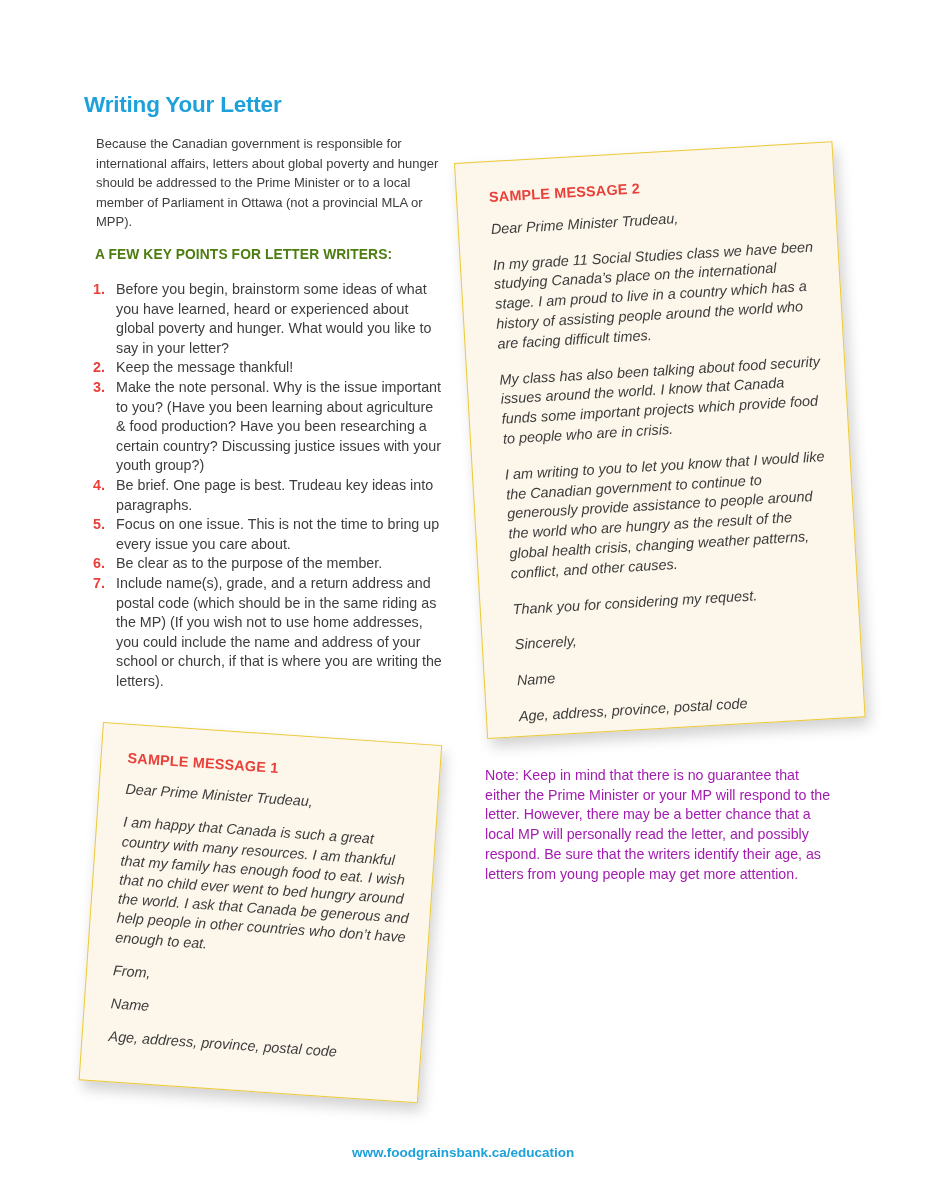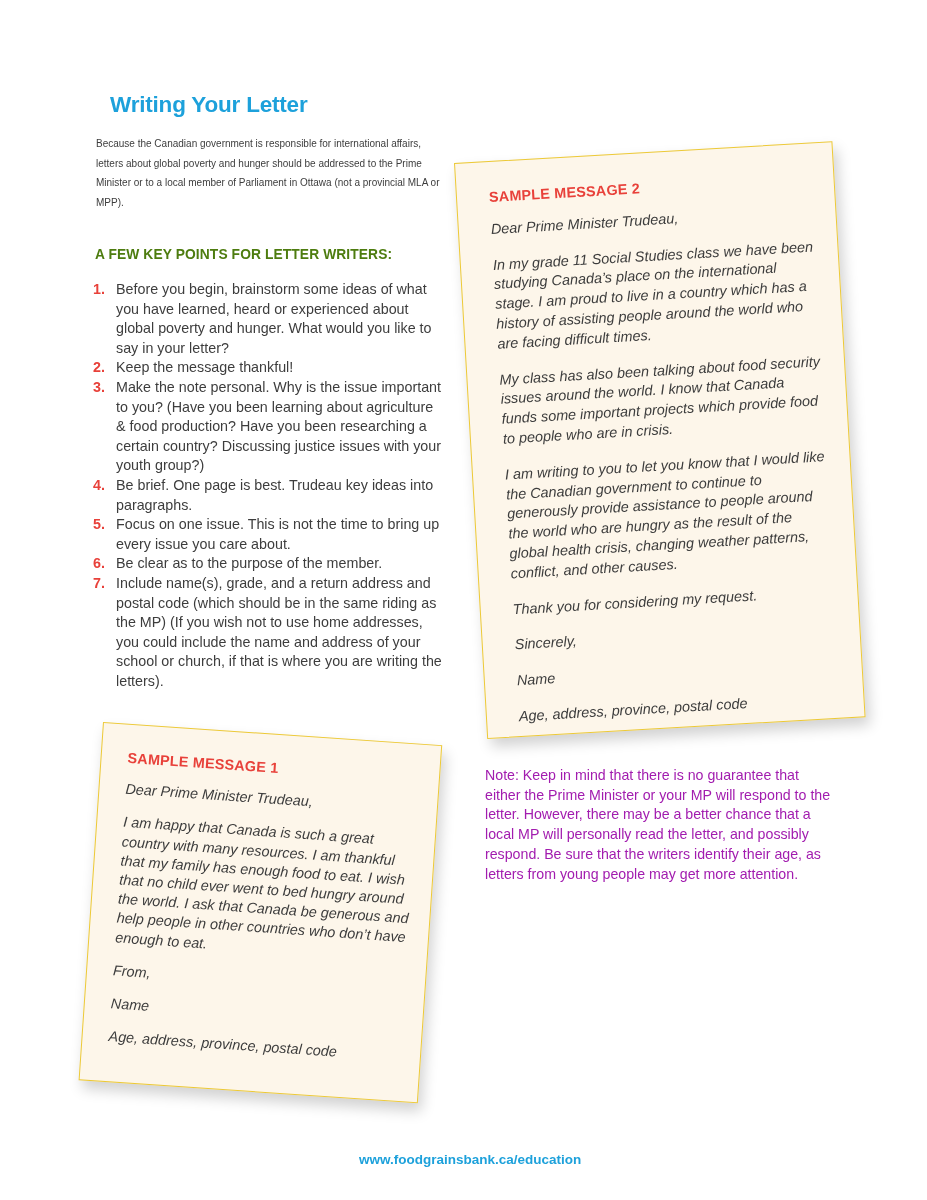--- a/index.html
+++ b/index.html
@@ -1,26 +1,26 @@
 <!DOCTYPE html>
 <html><head>
   <meta charset="utf-8">
   <style>
     html, body { margin: 0; padding: 0; }
     body {
       width: 927px; height: 1200px; background: #ffffff; position: relative; overflow: hidden;
       font-family: "Liberation Sans", "DejaVu Sans", sans-serif; color: #3d3d3d;
     }
     .page-title {
-      position: absolute; left: 110px; top: 92px; margin: 0;
+      position: absolute; left: 84px; top: 92px; margin: 0;
       font-size: 22.5px; font-weight: bold; color: #1da1db; letter-spacing: -0.2px;
     }
     .intro {
       position: absolute; left: 96px; top: 134px; width: 345px; margin: 0;
-      font-size: 10px; line-height: 19.6px; color: #3d3d3d;
+      font-size: 13px; line-height: 19.6px; color: #3d3d3d;
     }
     .key-heading {
       position: absolute; left: 95px; top: 247px; margin: 0;
       font-size: 13.8px; font-weight: bold; color: #4d7c0f; letter-spacing: 0.1px;
     }
     .key-list {
       position: absolute; left: 93px; top: 280px; width: 350px; margin: 0; padding: 0; list-style: none;
       font-size: 14.3px; line-height: 19.6px;
     }
     .key-list li { display: flex; margin: 0; }
@@ -48,21 +48,21 @@
       letter-spacing: 0.2px;
     }
     .card p { margin: 0 0 14px 0; }
     .card-2 p { margin: 0 0 16px 0; }
 
     .note {
       position: absolute; left: 485px; top: 766px; width: 350px; margin: 0;
       font-size: 14.2px; line-height: 19.7px; color: #a21caf;
     }
     .footer-link {
-      position: absolute; left: 352px; top: 1145px; margin: 7px; text-decoration: none;
+      position: absolute; left: 352px; top: 1145px; margin: 0; text-decoration: none;
       font-size: 13.5px; font-weight: bold; color: #1da1db;
     }
   </style>
 </head>
 <body>
 
 <h1 class="page-title">Writing Your Letter</h1>
 
 <p class="intro">Because the Canadian government is responsible for international affairs, letters about global poverty and hunger should be addressed to the Prime Minister or to a local member of Parliament in Ottawa (not a provincial MLA or MPP).</p>
 

